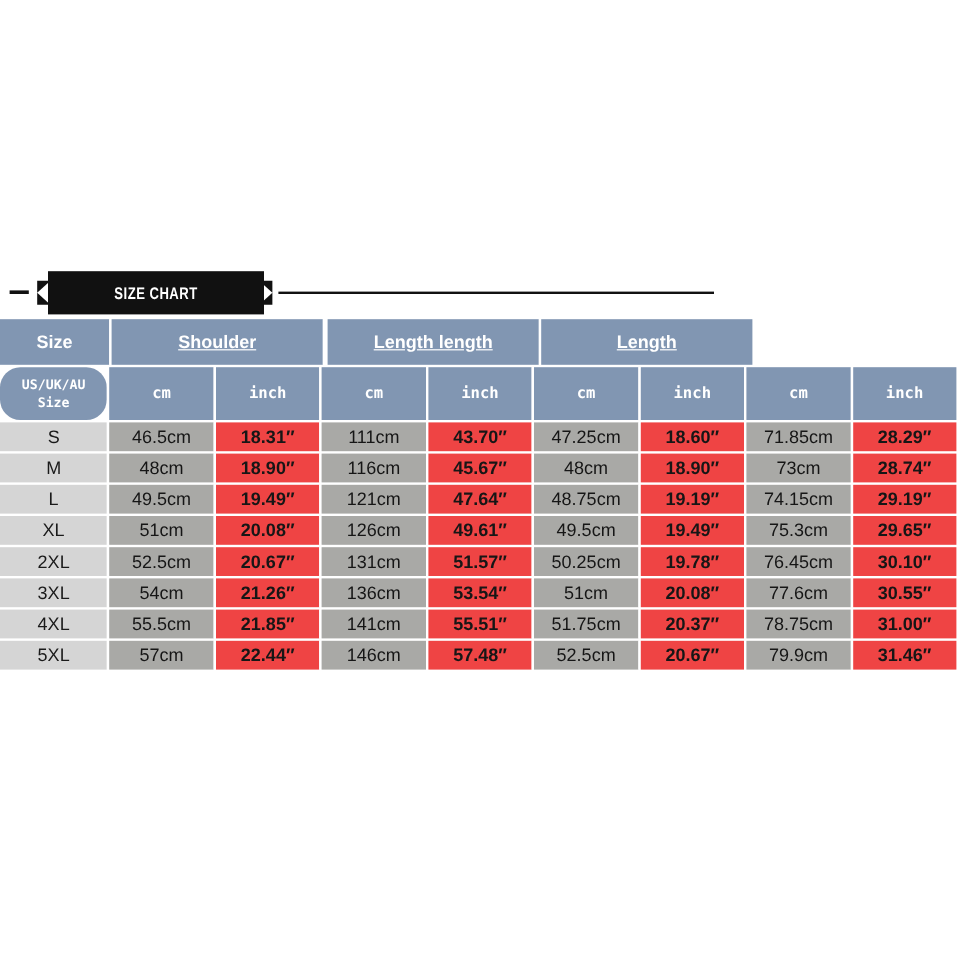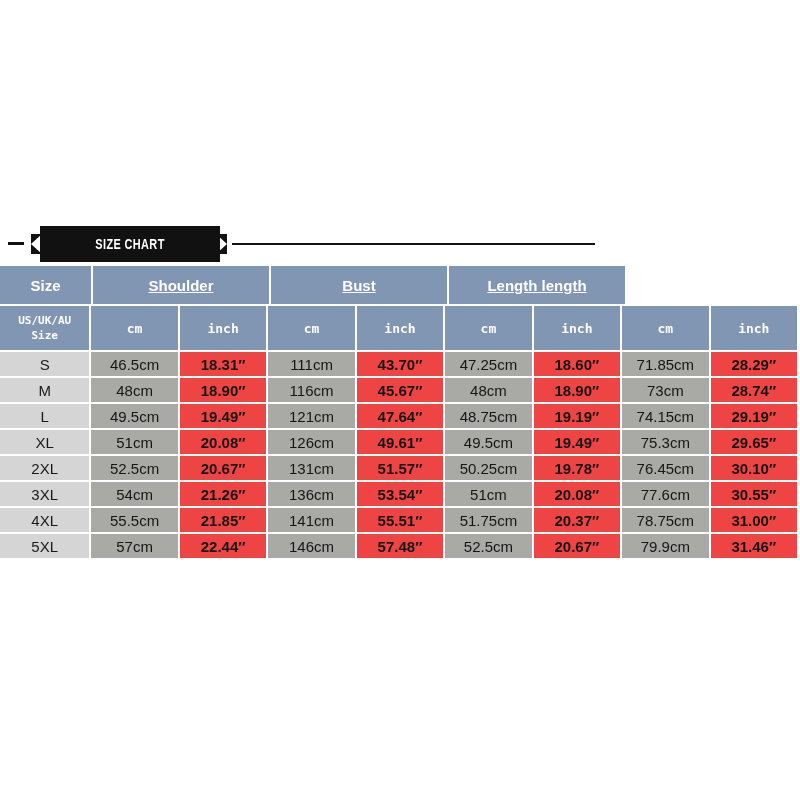--- a/index.html
+++ b/index.html
@@ -137,20 +137,21 @@
     font-size: 13px;
   }
   .hdr-unit-size {
     background: #8196b2;
     color: #ffffff;
     font-family: "DejaVu Sans Mono", monospace;
     font-weight: bold;
     font-size: 11px;
     flex-direction: column;
     line-height: 15px;
+    border-radius: 17px;
   }
 
   .c-size {
     background: #d5d5d5;
     color: #1a1a1a;
     font-family: "Liberation Sans", sans-serif;
     font-size: 15px;
   }
   .c-cm {
     background: #a9a9a6;
@@ -180,24 +181,24 @@
     <div class="banner-rule"></div>
   </div>
 
   <div class="chart">
 
     <div class="row grp-row">
       <div class="cell hdr-blue w-size">Size</div>
       <div class="gap"></div>
       <div class="cell hdr-blue w-group">Shoulder</div>
       <div class="gap"></div>
-      <div class="cell hdr-blue w-group">Bust</div>
       <div class="gap"></div>
       <div class="cell hdr-blue w-group">Length length</div>
       <div class="gap"></div>
+      <div class="cell hdr-blue w-group">Length</div>
     </div>
 
     <div class="row unit-row">
       <div class="cell hdr-unit-size w-size">
         <span>US/UK/AU</span>
         <span>Size</span>
       </div>
       <div class="gap"></div>
       <div class="cell hdr-unit w-sub">cm</div>
       <div class="gap"></div>

